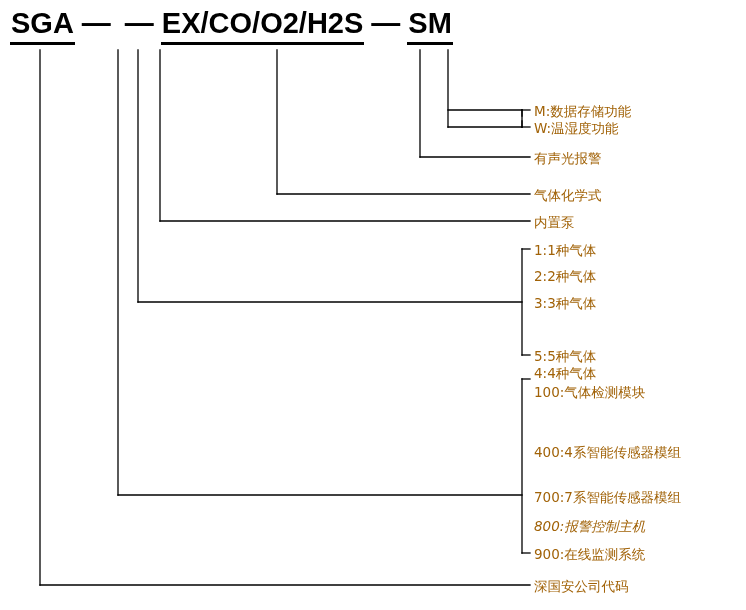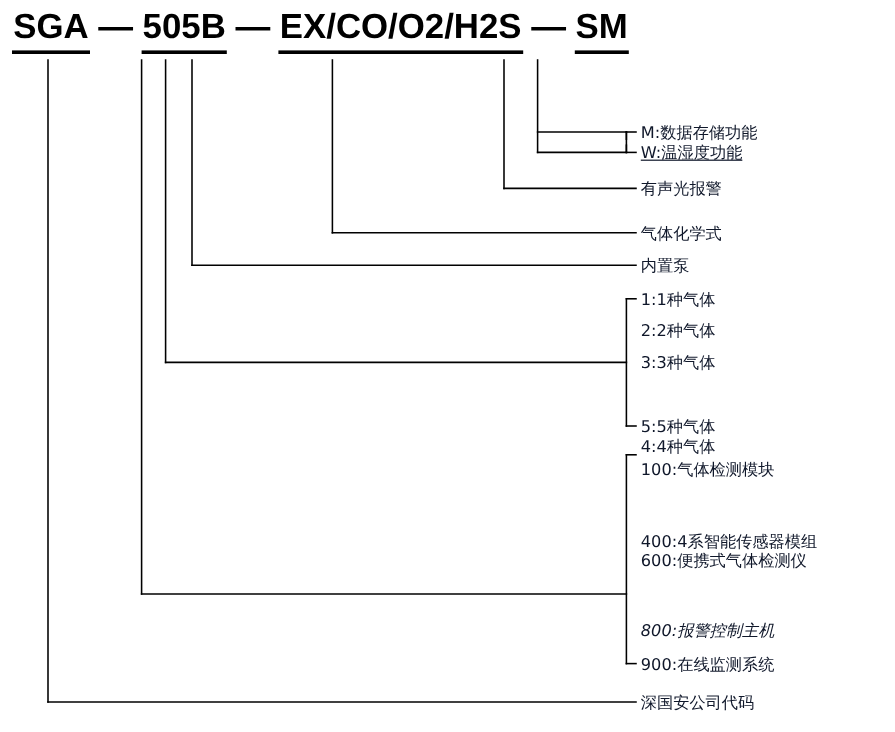--- a/index.html
+++ b/index.html
@@ -51,33 +51,32 @@
     left: 0;
     width: 746px;
     height: 610px;
   }
   
   .lbl {
     position: absolute;
     font-family: "DejaVu Sans", sans-serif;
     font-size: 13.5px;
     line-height: 16px;
-    color: #0f172a;
+    color: #a16207;
     white-space: nowrap;
   }
 </style>
 </head>
 <body>
 
 <div id="stage">
 
   <div class="code-line">
     <span class="code-seg">SGA</span>
     <span class="code-dash">—</span>
-    <span class="code-seg">505B</span>
     <span class="code-dash">—</span>
     <span class="code-seg">EX/CO/O2/H2S</span>
     <span class="code-dash">—</span>
     <span class="code-seg">SM</span>
   </div>
 
   <svg id="lines" viewBox="0 0 746 610" xmlns="http://www.w3.org/2000/svg">
     <g stroke="#000000" stroke-width="1.3" fill="none" stroke-linecap="square">
 
       <path d="M 448 50 L 448 127"></path>
@@ -111,32 +110,32 @@
       <path d="M 522 379 L 530 379"></path>
       <path d="M 522 553 L 530 553"></path>
 
       <path d="M 40 50 L 40 585"></path>
       <path d="M 40 585 L 530 585"></path>
 
     </g>
   </svg>
 
   <div class="lbl" style="left:534px; top:103px;">M:数据存储功能</div>
-  <div class="lbl" style="left:534px; top:120px;text-decoration:underline;">W:温湿度功能</div>
+  <div class="lbl" style="left:534px; top:120px;">W:温湿度功能</div>
   <div class="lbl" style="left:534px; top:150px;">有声光报警</div>
   <div class="lbl" style="left:534px; top:187px;">气体化学式</div>
   <div class="lbl" style="left:534px; top:214px;">内置泵</div>
 
   <div class="lbl" style="left:534px; top:242px;">1:1种气体</div>
   <div class="lbl" style="left:534px; top:268px;">2:2种气体</div>
   <div class="lbl" style="left:534px; top:295px;">3:3种气体</div>
   <div class="lbl" style="left:534px; top:321px;margin-top:44px;">4:4种气体</div>
   <div class="lbl" style="left:534px; top:348px;">5:5种气体</div>
 
   <div class="lbl" style="left:534px; top:372px;margin-top:12px;">100:气体检测模块</div>
   <div class="lbl" style="left:534px; top:416px;margin-top:28px;">400:4系智能传感器模组</div>
-  <div class="lbl" style="left:534px; top:460px;">600:便携式气体检测仪</div>
+  <div class="lbl" style="left:534px; top:489px;">700:7系智能传感器模组</div>
   <div class="lbl" style="left:534px; top:518px;font-style:italic;">800:报警控制主机</div>
   <div class="lbl" style="left:534px; top:546px;">900:在线监测系统</div>
 
   <div class="lbl" style="left:534px; top:578px;">深国安公司代码</div>
 
 </div>
 
 </body></html>

